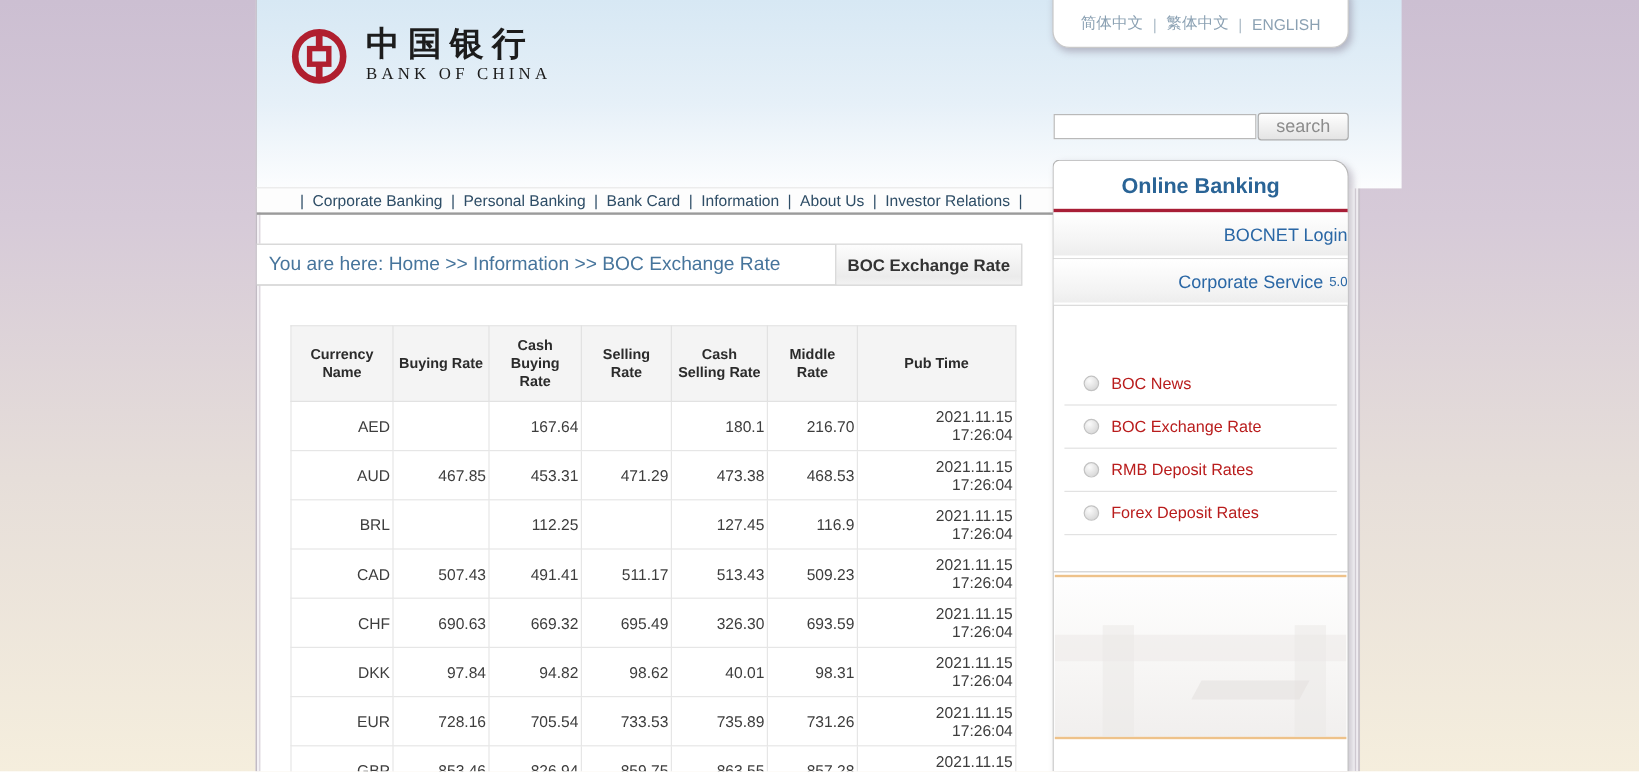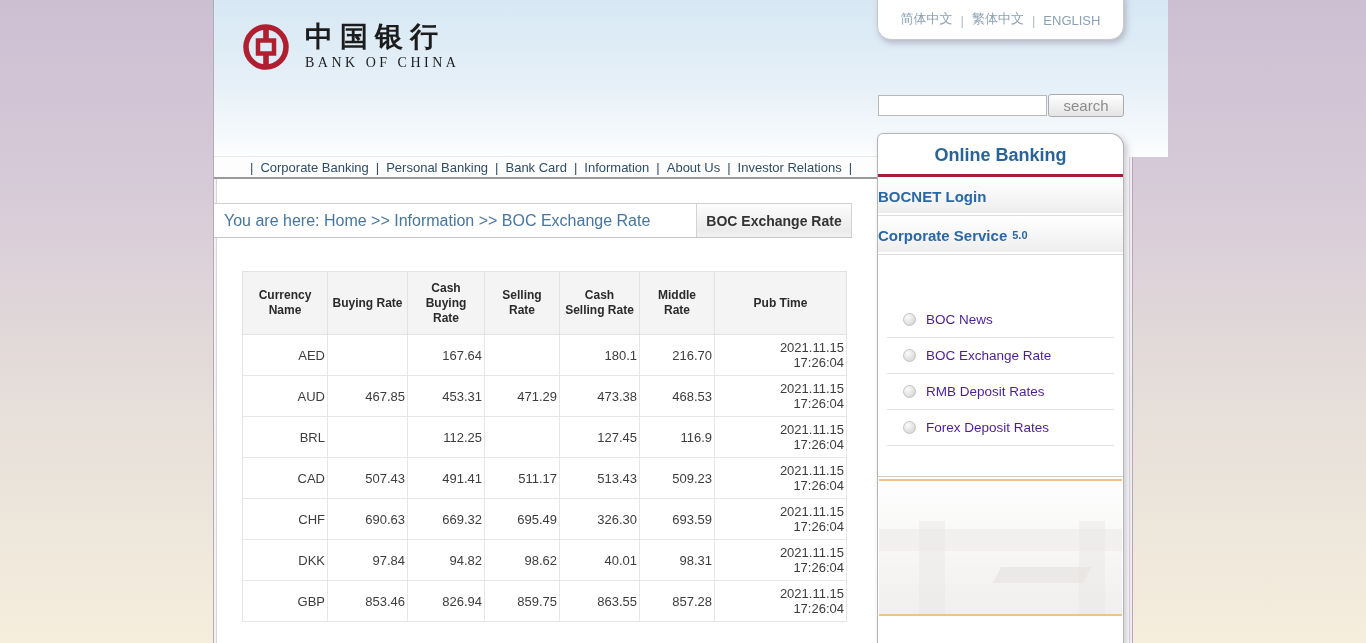--- a/index.html
+++ b/index.html
@@ -49,28 +49,28 @@
     background:#fff;box-sizing:border-box;padding:0 5px;font-size:13px;font-family:"Liberation Sans",sans-serif;}
   .search-btn{position:absolute;left:1048px;top:94px;width:76px;height:23px;
     background:linear-gradient(180deg,#fefefe,#e4e4e4);border:1px solid #ababab;border-radius:3px;
     font-size:15px;color:#8c8c8c;font-family:Liberation Sans, sans-serif;cursor:pointer;}
   
   .sidebar{position:absolute;left:877px;top:133px;width:247px;height:510px;background:#fff;
     border:1px solid #b5b5b5;border-bottom:none;border-radius:6px 14px 0 0;
     box-shadow:3px 3px 6px rgba(130,120,140,.4);box-sizing:border-box;}
   .sb-title{margin-top:11px;text-align:center;font-size:18px;font-weight:bold;color:#2a6496;}
   .sb-redline{margin-top:8px;height:3px;background:#a81e36;}
-  .sb-btn{height:38px;display:flex;align-items:center;justify-content:flex-start;gap:5px;
-    font-size:15px;font-weight:bold;color:#2a67a5;cursor:pointer;
+  .sb-btn{height:38px;display:flex;align-items:center;justify-content:flex-end;gap:5px;
+    font-size:15px;font-weight:normal;color:#2a67a5;cursor:pointer;
     background:linear-gradient(180deg,#ffffff 0%,#f4f4f4 65%,#ececec 100%);
     border-bottom:1px solid #dcdcdc;box-shadow:inset 0 -2px 0 #fff;}
   .sb-btn .sfx{font-size:11px;}
   .sb-menu{list-style:none;margin:47px 9px 0 9px;padding:0;}
   .sb-item{height:35px;display:flex;align-items:center;gap:10px;padding-left:16px;
-    border-bottom:1px solid #e2e2e2;font-size:13.5px;color:#4c1d95;cursor:pointer;}
+    border-bottom:1px solid #e2e2e2;font-size:13.5px;color:#b91c1c;cursor:pointer;}
   .bullet{width:13px;height:13px;border-radius:50%;flex:0 0 13px;
     background:radial-gradient(circle at 35% 30%,#fbfbfb,#cfcfcf);border:1px solid #c2c2c2;box-sizing:border-box;}
   .sb-sep2{height:1px;background:#cfcfcf;margin:30px 0 2px 0;}
   .sb-banner{margin:0 1px;height:133px;border-top:2px solid #eec28a;border-bottom:2px solid #eec28a;
     background:linear-gradient(180deg,#fefefe 0%,#f8f7f6 50%,#f1efee 100%);position:relative;overflow:hidden;cursor:pointer;}
   .bn-band{position:absolute;left:0;right:0;top:48px;height:22px;background:#eceae8;opacity:.55;}
   .bn-pillar{position:absolute;width:26px;top:40px;bottom:0;background:#eae8e6;opacity:.5;}
   .bn-bench{position:absolute;left:118px;top:86px;width:90px;height:16px;background:#e4e1df;opacity:.6;transform:skewX(-28deg);}
 </style>
 </head>
@@ -207,20 +207,32 @@
             <td>94.82</td>
             <td>98.62</td>
             <td>40.01</td>
             <td>98.31</td>
             <td>
               <div>2021.11.15</div>
               <div>17:26:04</div>
             </td>
           </tr>
           <tr>
+            <td>EUR</td>
+            <td>728.16</td>
+            <td>705.54</td>
+            <td>733.53</td>
+            <td>735.89</td>
+            <td>731.26</td>
+            <td>
+              <div>2021.11.15</div>
+              <div>17:26:04</div>
+            </td>
+          </tr>
+          <tr>
             <td>GBP</td>
             <td>853.46</td>
             <td>826.94</td>
             <td>859.75</td>
             <td>863.55</td>
             <td>857.28</td>
             <td>
               <div>2021.11.15</div>
               <div>17:26:04</div>
             </td>

